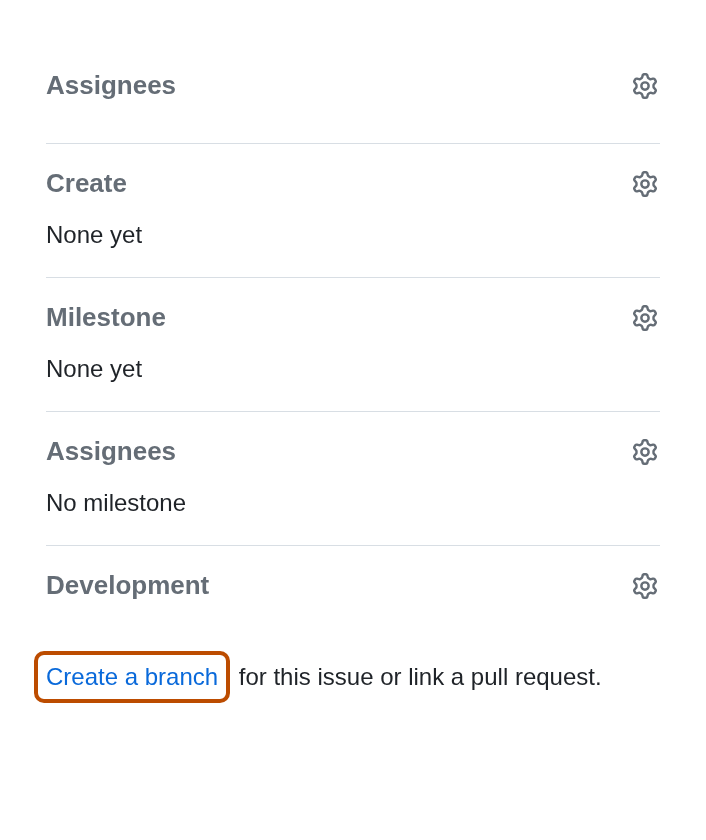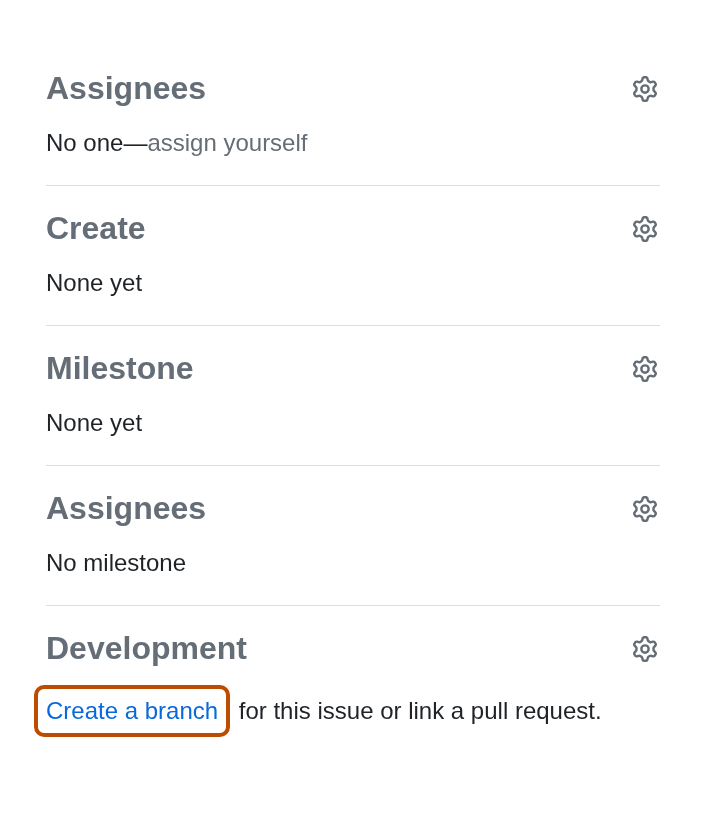--- a/index.html
+++ b/index.html
@@ -23,21 +23,21 @@
     .section:last-child {
       border-bottom: none;
     }
     .section-header {
       display: flex;
       align-items: center;
       justify-content: space-between;
       margin-bottom: 18px;
     }
     .section-title {
-      font-size: 32px;
+      font-size: 26px;
       font-weight: 600;
       color: #656d76;
     }
     .gear-button {
       cursor: pointer;
       color: #656d76;
       display: flex;
       align-items: center;
       padding: 2px;
     }
@@ -55,42 +55,40 @@
       color: #656d76;
       cursor: pointer;
     }
     .highlight-box {
       display: inline-block;
       border: 4px solid #bc4c00;
       border-radius: 10px;
       padding: 4px 8px;
       margin-left: -12px;
       margin-right: 2px;
+      margin-top: 32px;
     }
     .link {
       color: #0969da;
       cursor: pointer;
     }
   </style>
 </head>
 <body>
 
 <div class="sidebar">
 
   <div class="section">
     <div class="section-header">
       <span class="section-title">Assignees</span>
       <span class="gear-button">
         <svg viewBox="0 0 16 16">
             <path d="M8 0a8.2 8.2 0 0 1 .701.031C9.444.095 9.99.645 10.16 1.29l.288 1.107c.018.066.079.158.212.224.231.114.454.243.668.386.123.082.233.09.299.071l1.103-.303c.644-.176 1.392.021 1.82.63.27.385.506.792.704 1.218.315.675.111 1.422-.364 1.891l-.814.806c-.049.048-.098.147-.088.294.016.257.016.515 0 .772-.01.147.038.246.088.294l.814.806c.475.469.679 1.216.364 1.891a7.977 7.977 0 0 1-.704 1.217c-.428.61-1.176.807-1.82.63l-1.102-.302c-.067-.019-.177-.011-.3.071a5.909 5.909 0 0 1-.668.386c-.133.066-.194.158-.211.224l-.29 1.106c-.168.646-.715 1.196-1.458 1.26a8.006 8.006 0 0 1-1.402 0c-.743-.064-1.289-.614-1.458-1.26l-.289-1.106c-.018-.066-.079-.158-.212-.224a5.738 5.738 0 0 1-.668-.386c-.123-.082-.233-.09-.299-.071l-1.103.303c-.644.176-1.392-.021-1.82-.63a8.12 8.12 0 0 1-.704-1.218c-.315-.675-.111-1.422.363-1.891l.815-.806c.05-.048.098-.147.088-.294a6.214 6.214 0 0 1 0-.772c.01-.147-.038-.246-.088-.294l-.815-.806C.635 6.045.431 5.298.746 4.623a7.92 7.92 0 0 1 .704-1.217c.428-.61 1.176-.807 1.82-.63l1.102.302c.067.019.177.011.3-.071.214-.143.437-.272.668-.386.133-.066.194-.158.211-.224l.29-1.106C6.009.645 6.556.095 7.299.03 7.53.01 7.764 0 8 0Zm-.571 1.525c-.036.003-.108.036-.137.146l-.289 1.105c-.147.561-.549.967-.998 1.189-.173.086-.34.183-.5.29-.417.278-.97.423-1.529.27l-1.103-.303c-.109-.03-.175.016-.195.045-.22.312-.412.644-.573.99-.014.031-.021.11.059.19l.815.806c.411.406.562.957.53 1.456a4.709 4.709 0 0 0 0 .582c.032.499-.119 1.05-.53 1.456l-.815.806c-.081.08-.073.159-.059.19.162.346.353.677.573.989.02.03.085.076.195.046l1.102-.303c.56-.153 1.113-.008 1.53.27.161.107.328.204.501.29.447.222.85.629.997 1.189l.289 1.105c.029.109.101.143.137.146a6.6 6.6 0 0 0 1.142 0c.036-.003.108-.036.137-.146l.289-1.105c.147-.561.549-.967.998-1.189.173-.086.34-.183.5-.29.417-.278.97-.423 1.529-.27l1.103.303c.109.029.175-.016.195-.045.22-.313.411-.644.573-.99.014-.031.021-.11-.059-.19l-.815-.806c-.411-.406-.562-.957-.53-1.456a4.709 4.709 0 0 0 0-.582c-.032-.499.119-1.05.53-1.456l.815-.806c.081-.08.073-.159.059-.19a6.464 6.464 0 0 0-.573-.989c-.02-.03-.085-.076-.195-.046l-1.102.303c-.56.153-1.113.008-1.53-.27a4.44 4.44 0 0 0-.501-.29c-.447-.222-.85-.629-.997-1.189l-.289-1.105c-.029-.11-.101-.143-.137-.146a6.6 6.6 0 0 0-1.142 0ZM11 8a3 3 0 1 1-6 0 3 3 0 0 1 6 0ZM9.5 8a1.5 1.5 0 1 0-3.001.001A1.5 1.5 0 0 0 9.5 8Z"></path>
           </svg>
       </span>
-    </div>
-    <div class="section-body">
-      <span>No one—</span><span class="muted-link">assign yourself</span>
     </div>
   </div>
 
   <div class="section">
     <div class="section-header">
       <span class="section-title">Create</span>
       <span class="gear-button">
         <svg viewBox="0 0 16 16">
             <path d="M8 0a8.2 8.2 0 0 1 .701.031C9.444.095 9.99.645 10.16 1.29l.288 1.107c.018.066.079.158.212.224.231.114.454.243.668.386.123.082.233.09.299.071l1.103-.303c.644-.176 1.392.021 1.82.63.27.385.506.792.704 1.218.315.675.111 1.422-.364 1.891l-.814.806c-.049.048-.098.147-.088.294.016.257.016.515 0 .772-.01.147.038.246.088.294l.814.806c.475.469.679 1.216.364 1.891a7.977 7.977 0 0 1-.704 1.217c-.428.61-1.176.807-1.82.63l-1.102-.302c-.067-.019-.177-.011-.3.071a5.909 5.909 0 0 1-.668.386c-.133.066-.194.158-.211.224l-.29 1.106c-.168.646-.715 1.196-1.458 1.26a8.006 8.006 0 0 1-1.402 0c-.743-.064-1.289-.614-1.458-1.26l-.289-1.106c-.018-.066-.079-.158-.212-.224a5.738 5.738 0 0 1-.668-.386c-.123-.082-.233-.09-.299-.071l-1.103.303c-.644.176-1.392-.021-1.82-.63a8.12 8.12 0 0 1-.704-1.218c-.315-.675-.111-1.422.363-1.891l.815-.806c.05-.048.098-.147.088-.294a6.214 6.214 0 0 1 0-.772c.01-.147-.038-.246-.088-.294l-.815-.806C.635 6.045.431 5.298.746 4.623a7.92 7.92 0 0 1 .704-1.217c.428-.61 1.176-.807 1.82-.63l1.102.302c.067.019.177.011.3-.071.214-.143.437-.272.668-.386.133-.066.194-.158.211-.224l.29-1.106C6.009.645 6.556.095 7.299.03 7.53.01 7.764 0 8 0Zm-.571 1.525c-.036.003-.108.036-.137.146l-.289 1.105c-.147.561-.549.967-.998 1.189-.173.086-.34.183-.5.29-.417.278-.97.423-1.529.27l-1.103-.303c-.109-.03-.175.016-.195.045-.22.312-.412.644-.573.99-.014.031-.021.11.059.19l.815.806c.411.406.562.957.53 1.456a4.709 4.709 0 0 0 0 .582c.032.499-.119 1.05-.53 1.456l-.815.806c-.081.08-.073.159-.059.19.162.346.353.677.573.989.02.03.085.076.195.046l1.102-.303c.56-.153 1.113-.008 1.53.27.161.107.328.204.501.29.447.222.85.629.997 1.189l.289 1.105c.029.109.101.143.137.146a6.6 6.6 0 0 0 1.142 0c.036-.003.108-.036.137-.146l.289-1.105c.147-.561.549-.967.998-1.189.173-.086.34-.183.5-.29.417-.278.97-.423 1.529-.27l1.103.303c.109.029.175-.016.195-.045.22-.313.411-.644.573-.99.014-.031.021-.11-.059-.19l-.815-.806c-.411-.406-.562-.957-.53-1.456a4.709 4.709 0 0 0 0-.582c-.032-.499.119-1.05.53-1.456l.815-.806c.081-.08.073-.159.059-.19a6.464 6.464 0 0 0-.573-.989c-.02-.03-.085-.076-.195-.046l-1.102.303c-.56.153-1.113.008-1.53-.27a4.44 4.44 0 0 0-.501-.29c-.447-.222-.85-.629-.997-1.189l-.289-1.105c-.029-.11-.101-.143-.137-.146a6.6 6.6 0 0 0-1.142 0ZM11 8a3 3 0 1 1-6 0 3 3 0 0 1 6 0ZM9.5 8a1.5 1.5 0 1 0-3.001.001A1.5 1.5 0 0 0 9.5 8Z"></path>
           </svg>

